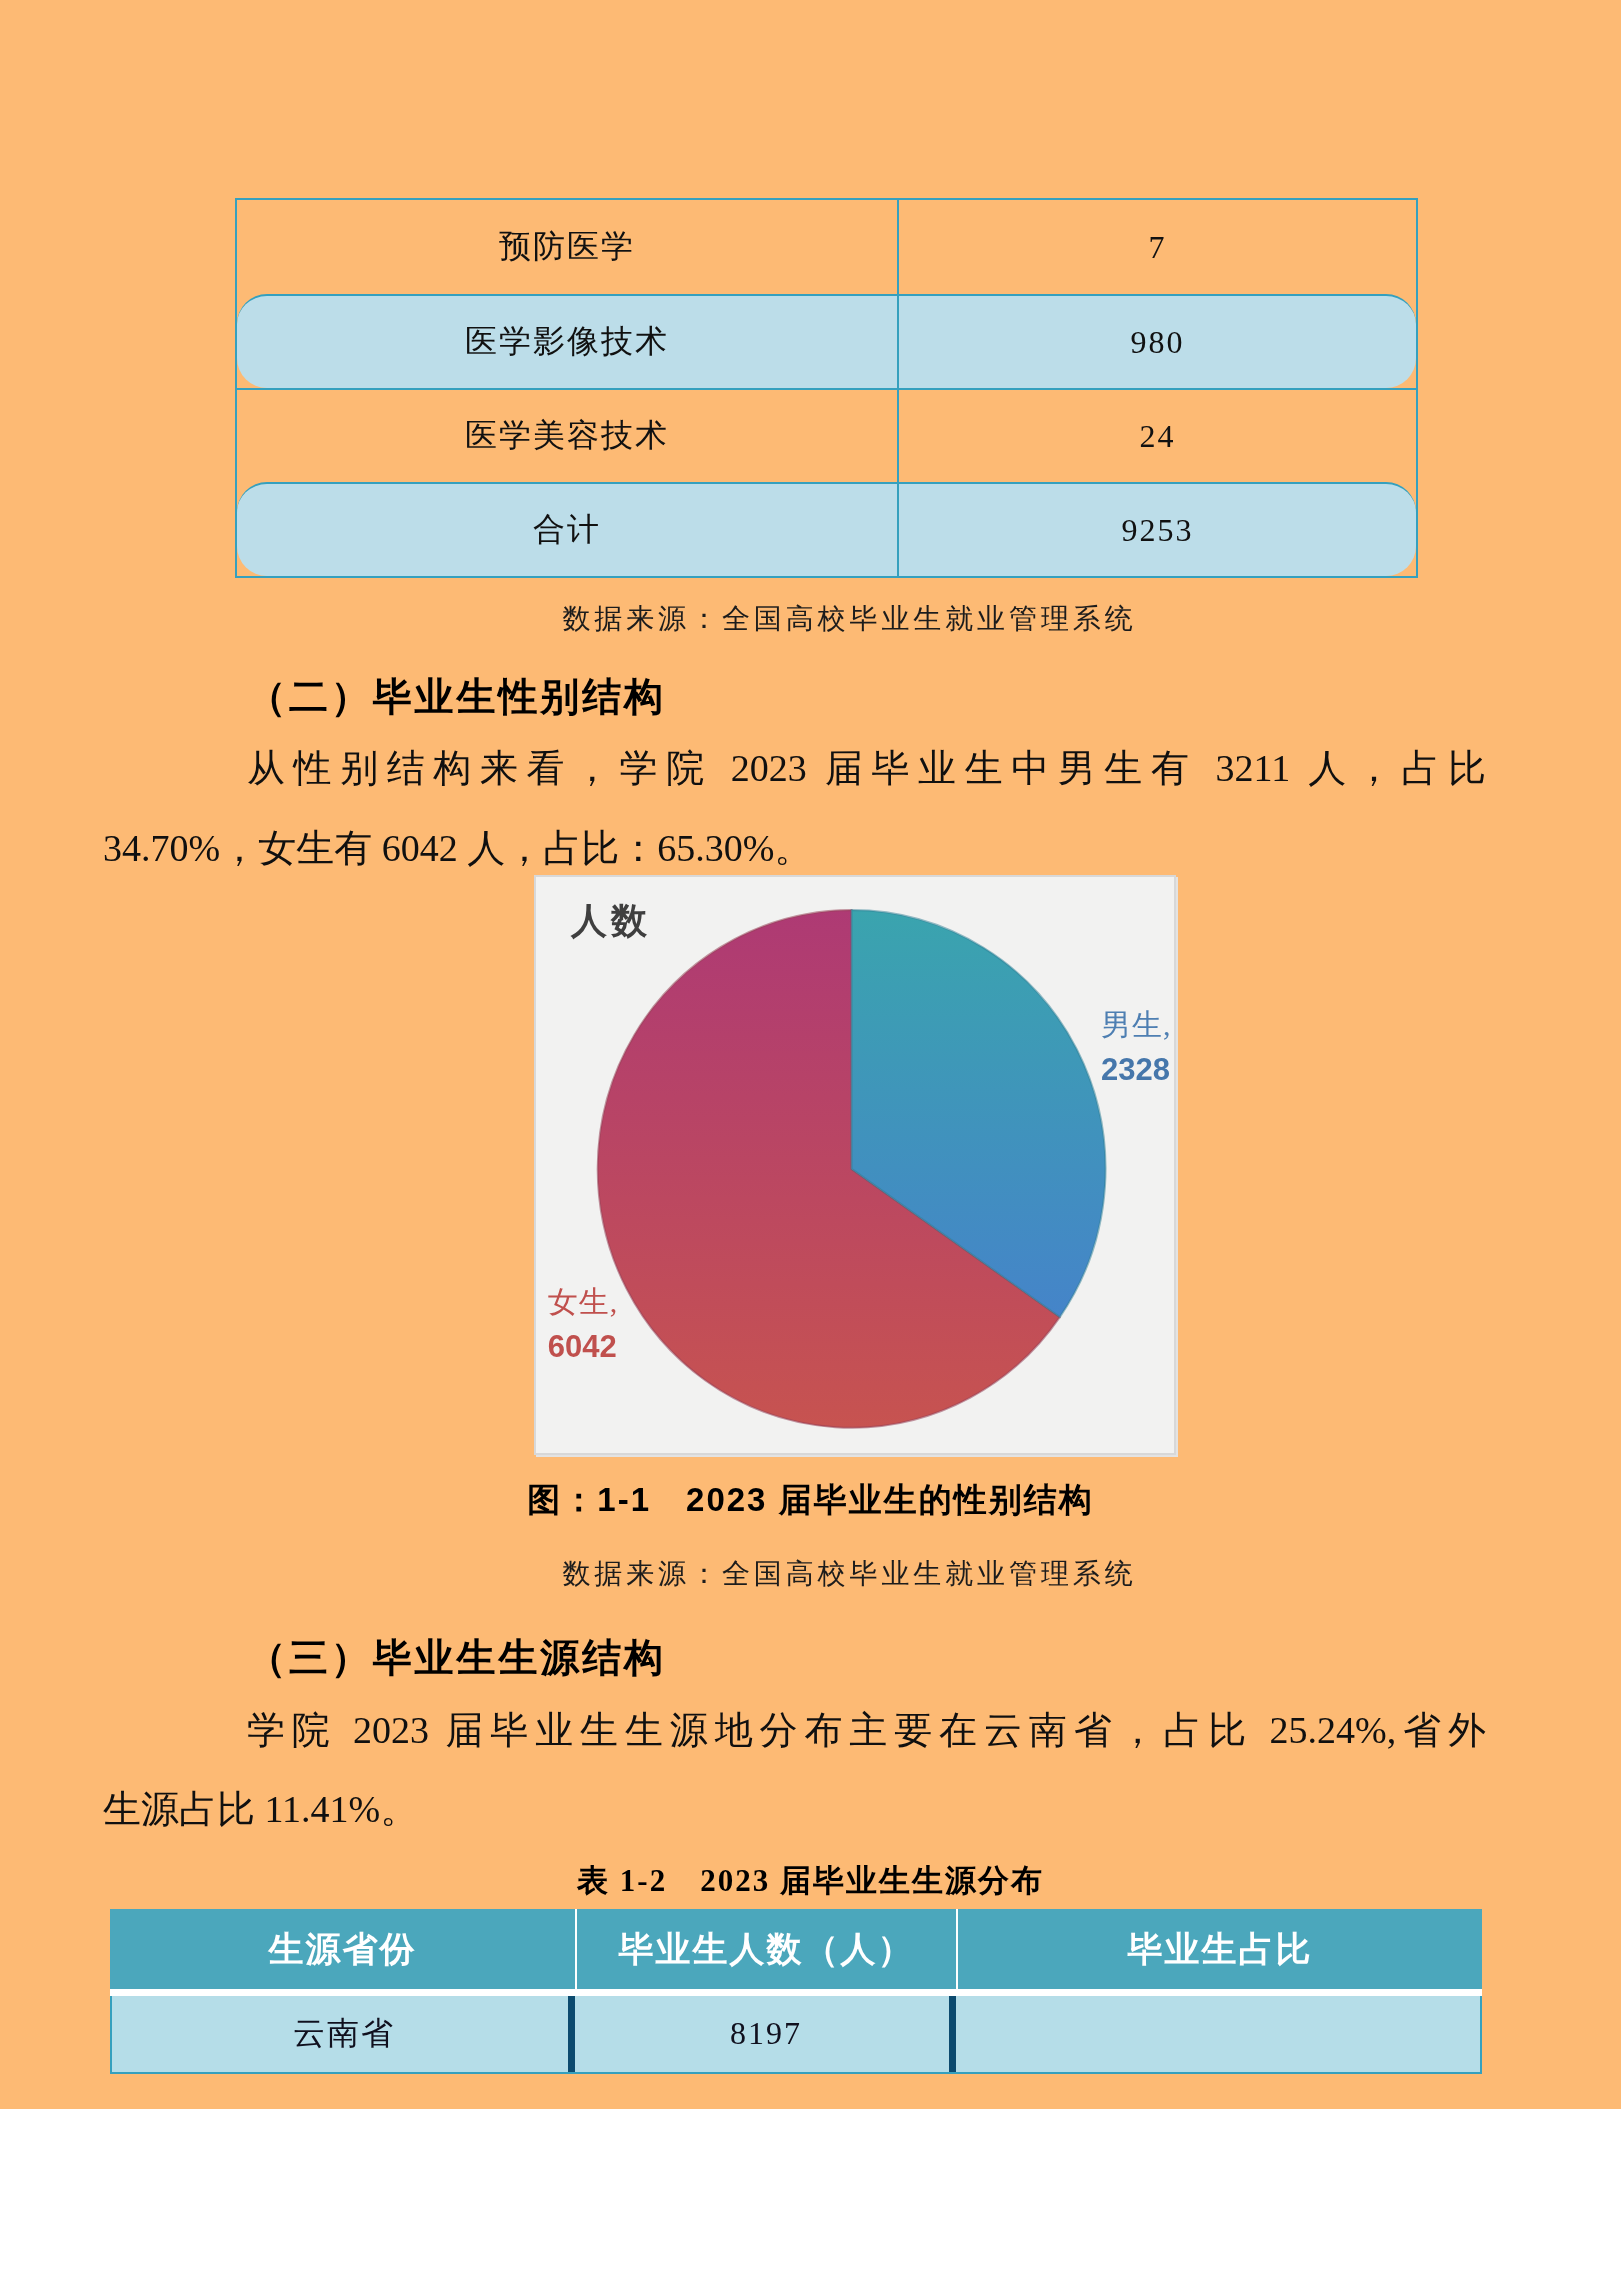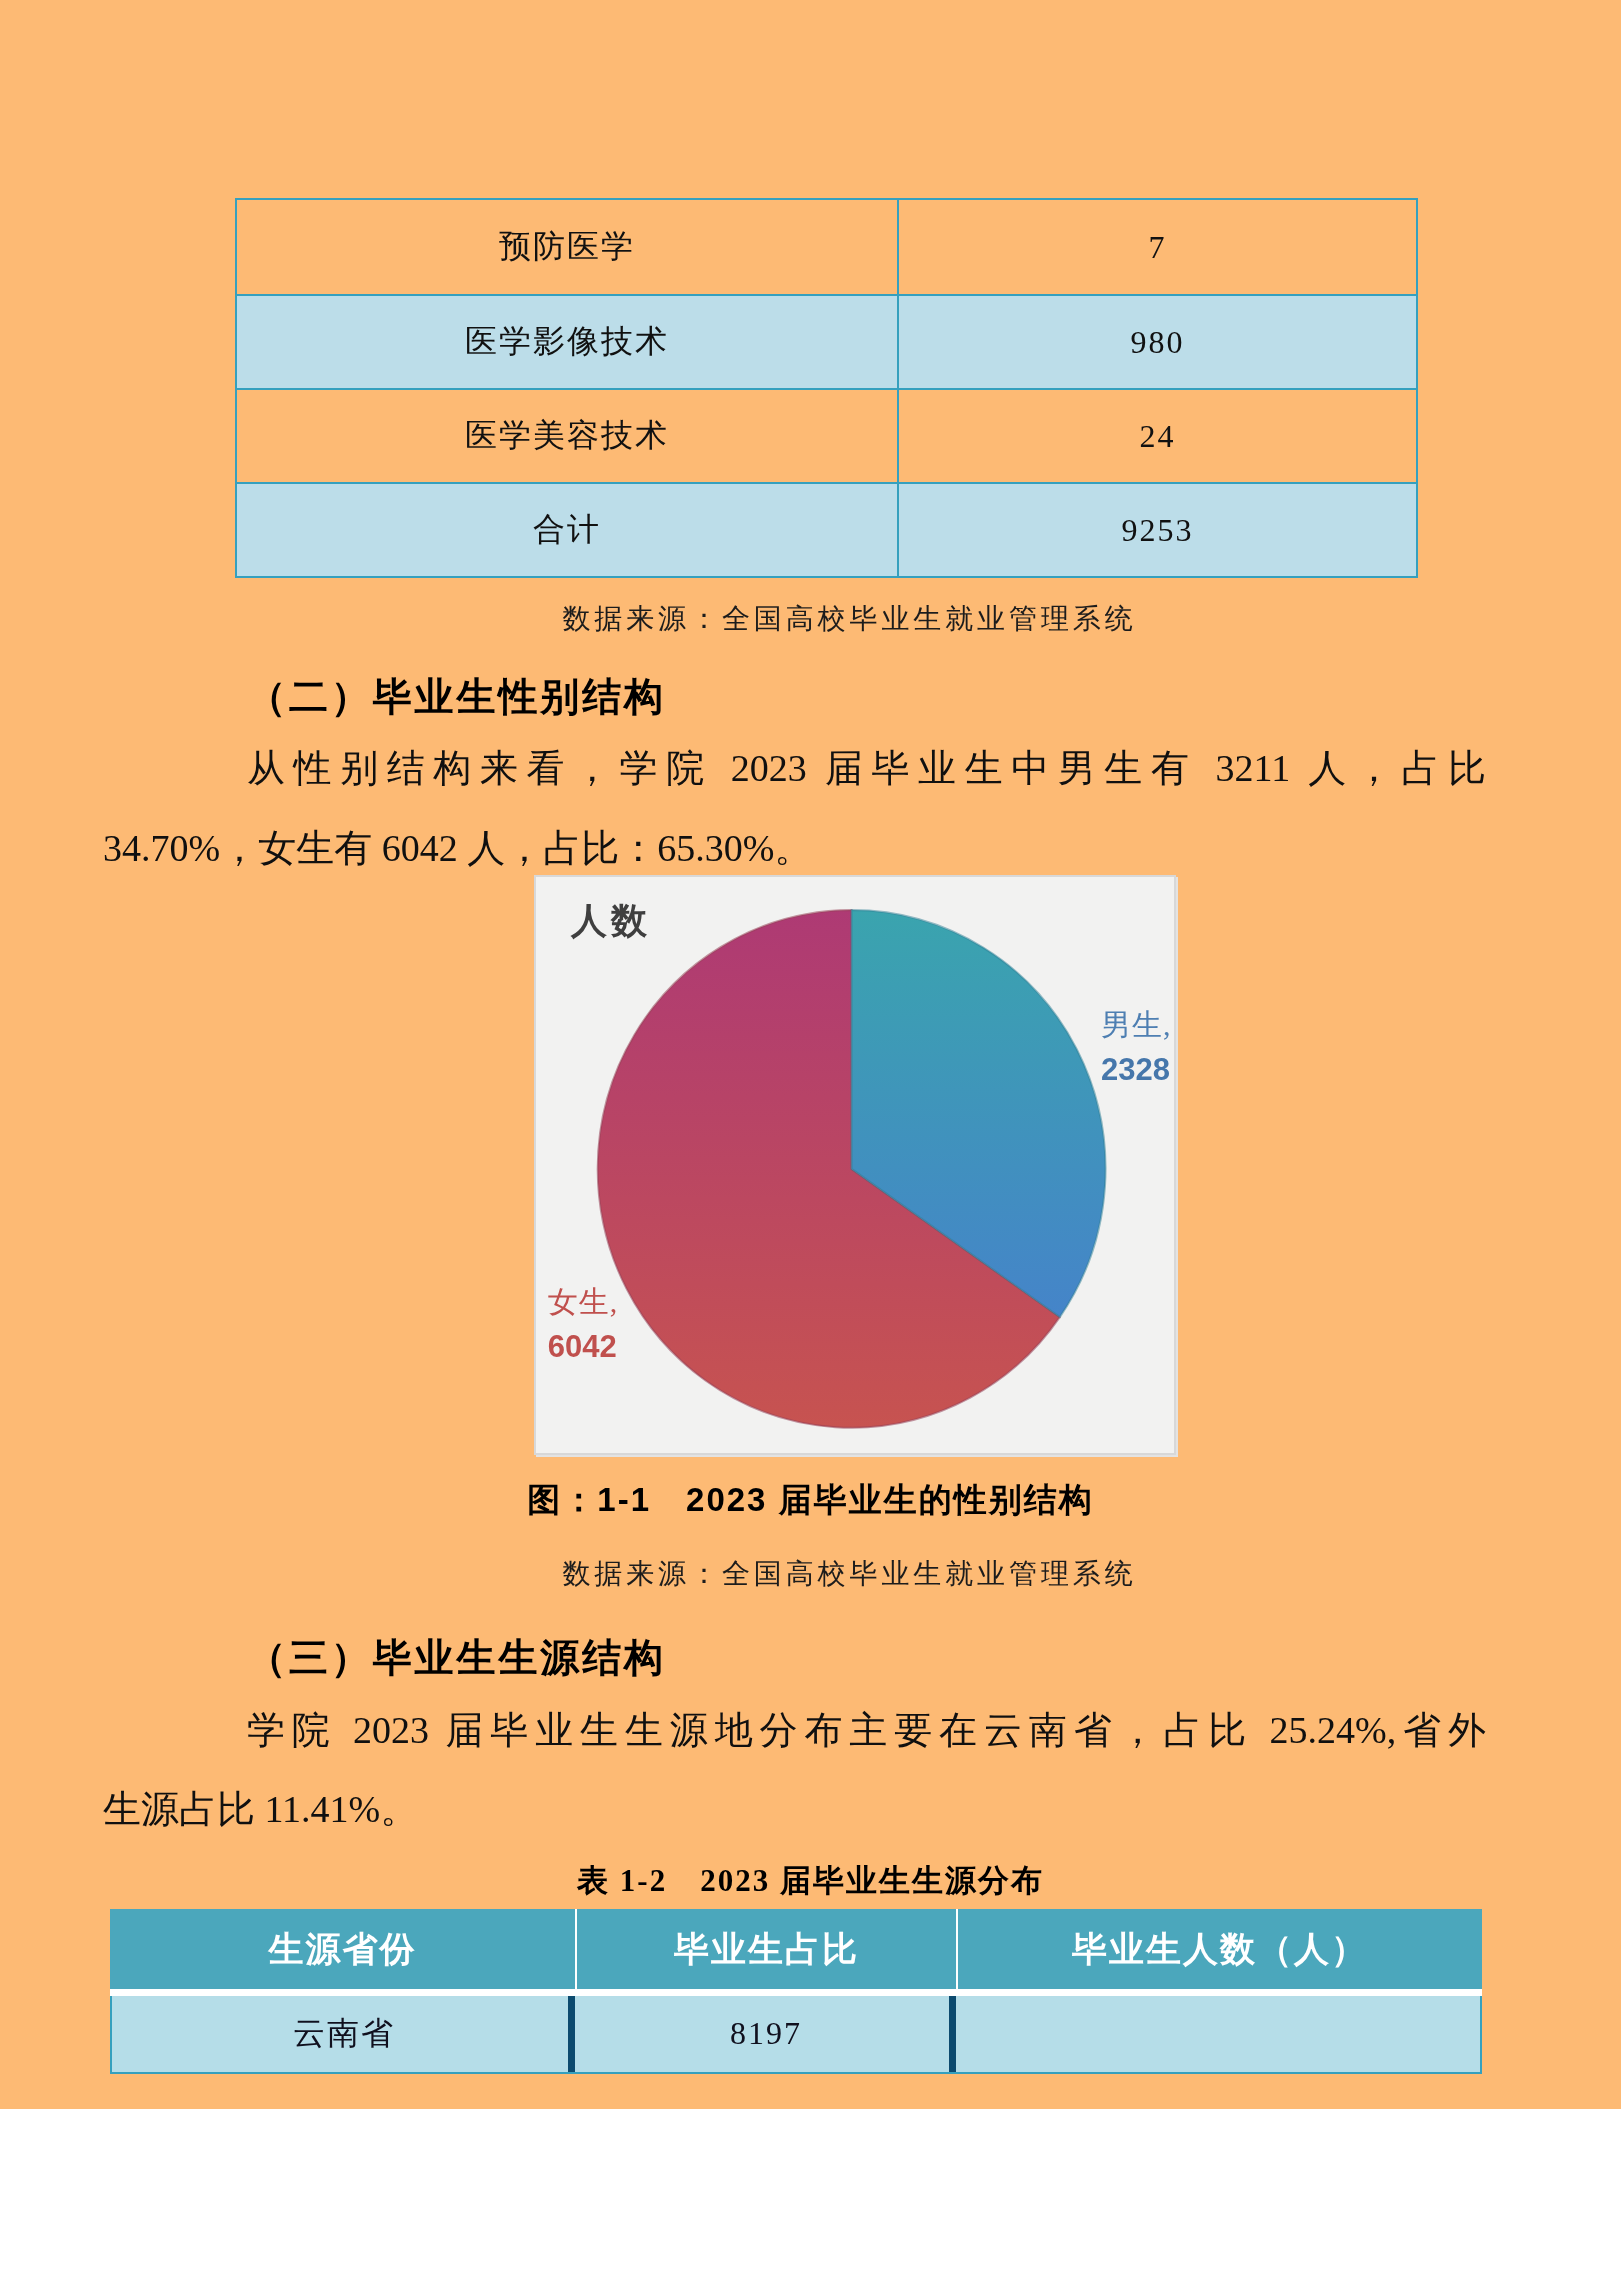--- a/index.html
+++ b/index.html
@@ -9,21 +9,21 @@
     font-family:"Liberation Serif","DejaVu Serif",serif; color:#141414; overflow:hidden;
   }
 
   
   .top-table{
     position:absolute; left:235px; top:198px; width:1183px;
     border:2px solid #35a0be;
   }
   .tt-row{ display:grid; grid-template-columns:662px 1fr; height:94px; }
   .tt-row + .tt-row{ border-top:2px solid #35a0be; }
-  .tt-row.blue{ background:#bcdde9; }
+  .tt-row.blue{ background:#bcdde9;border-radius:30px; }
   .tt-cell{
     display:flex; align-items:center; justify-content:center;
     font-size:32px; letter-spacing:2px; color:#111;
   }
   .tt-cell.lbl{ border-right:2px solid #35a0be; }
 
   
   .src{
     position:absolute; left:0; width:1621px; text-align:center;
     transform:translateX(39px);
@@ -171,22 +171,22 @@
   <div class="src src2">数据来源：全国高校毕业生就业管理系统</div>
 
   <div class="heading head3">（三）毕业生生源结构</div>
   <div class="para just p2l1">学院 2023 届毕业生生源地分布主要在云南省，占比 25.24%,省外</div>
   <div class="para p2l2">生源占比 11.41%。</div>
 
   <div class="tbl-cap">表 1-2　2023 届毕业生生源分布</div>
   <div class="origin-table">
     <div class="ot-header">
       <div class="ot-cell">生源省份</div>
+      <div class="ot-cell">毕业生人数（人）</div>
       <div class="ot-cell">毕业生占比</div>
-      <div class="ot-cell">毕业生人数（人）</div>
     </div>
     <div class="ot-gap"></div>
     <div class="ot-row">
       <div class="ot-cell">云南省</div>
       <div class="ot-cell">8197</div>
     </div>
   </div>
 
   <div class="pagenum">—5—</div>
 

